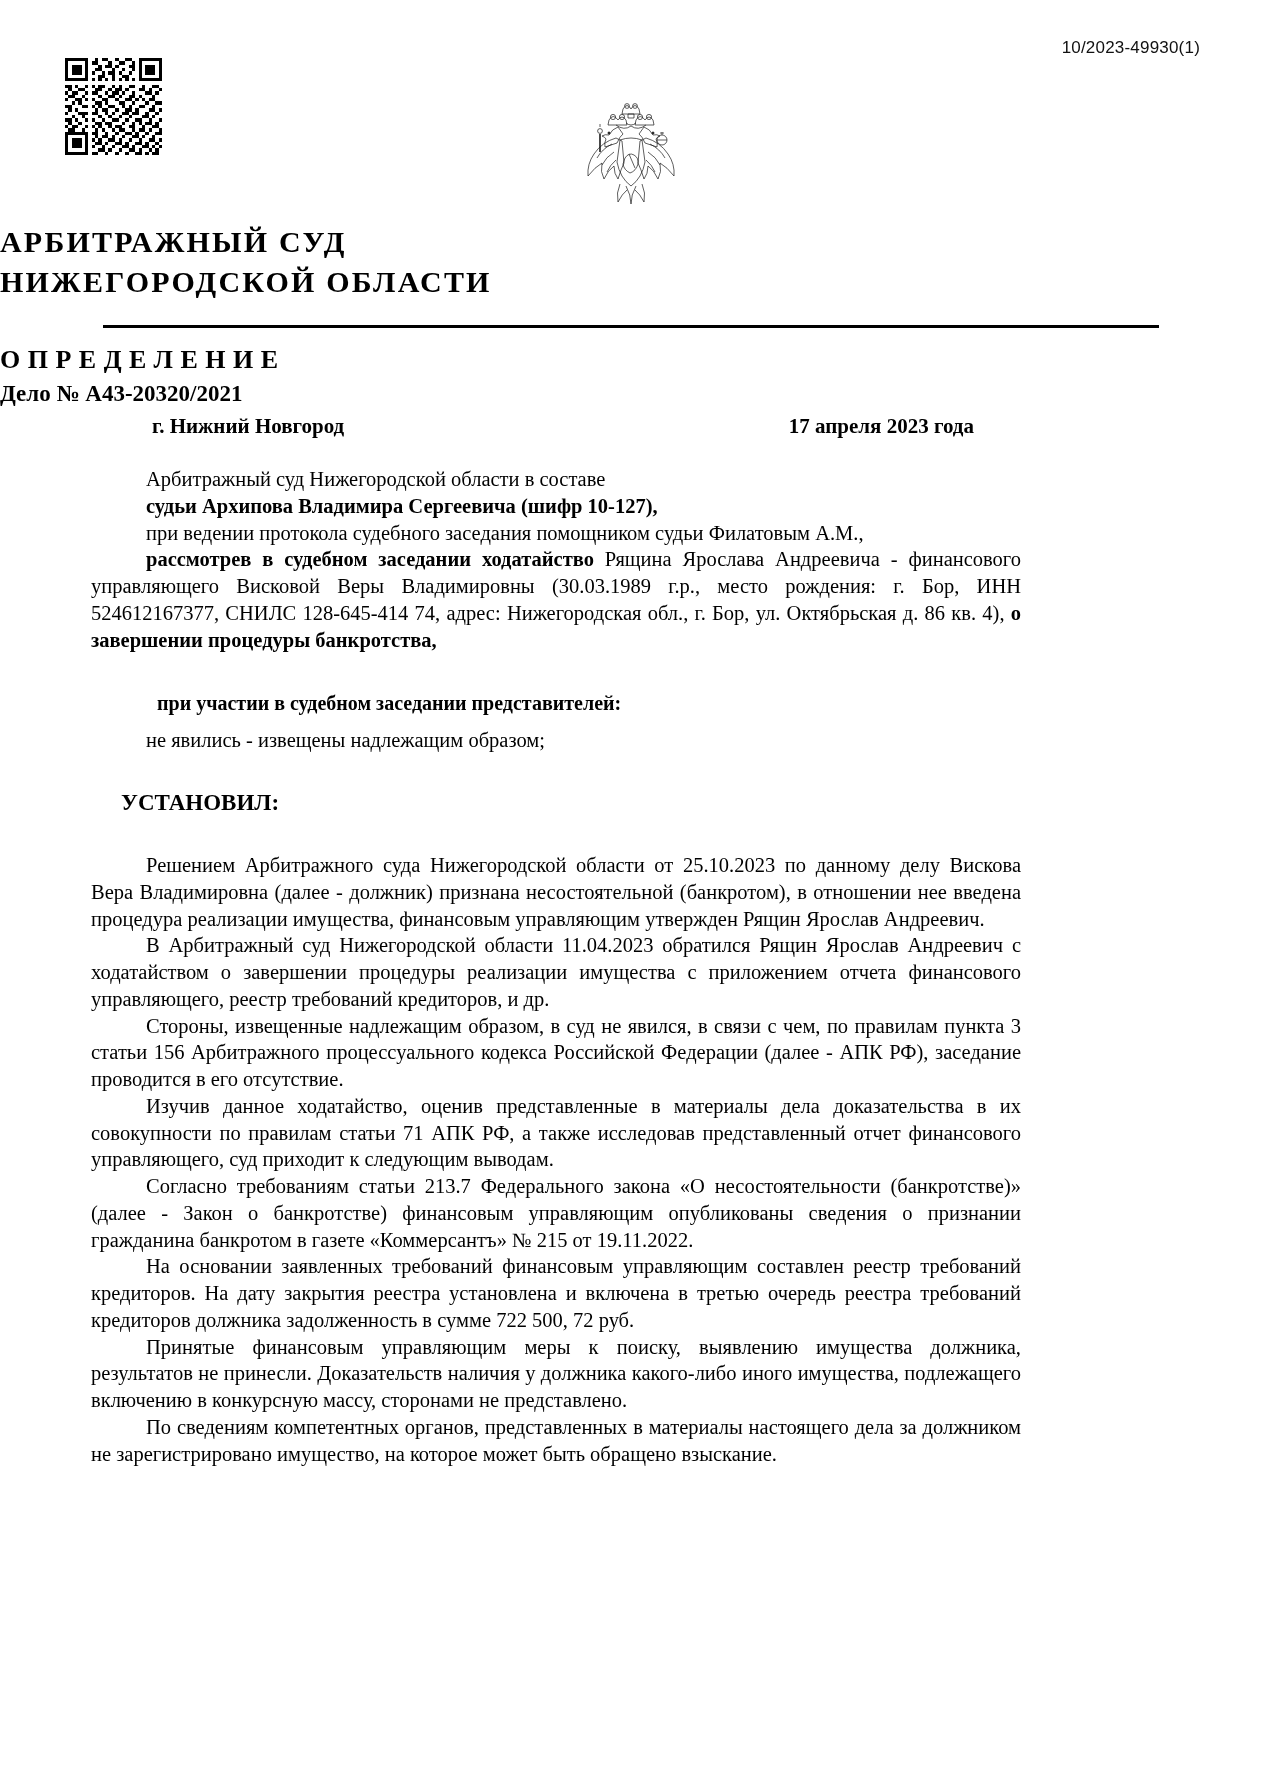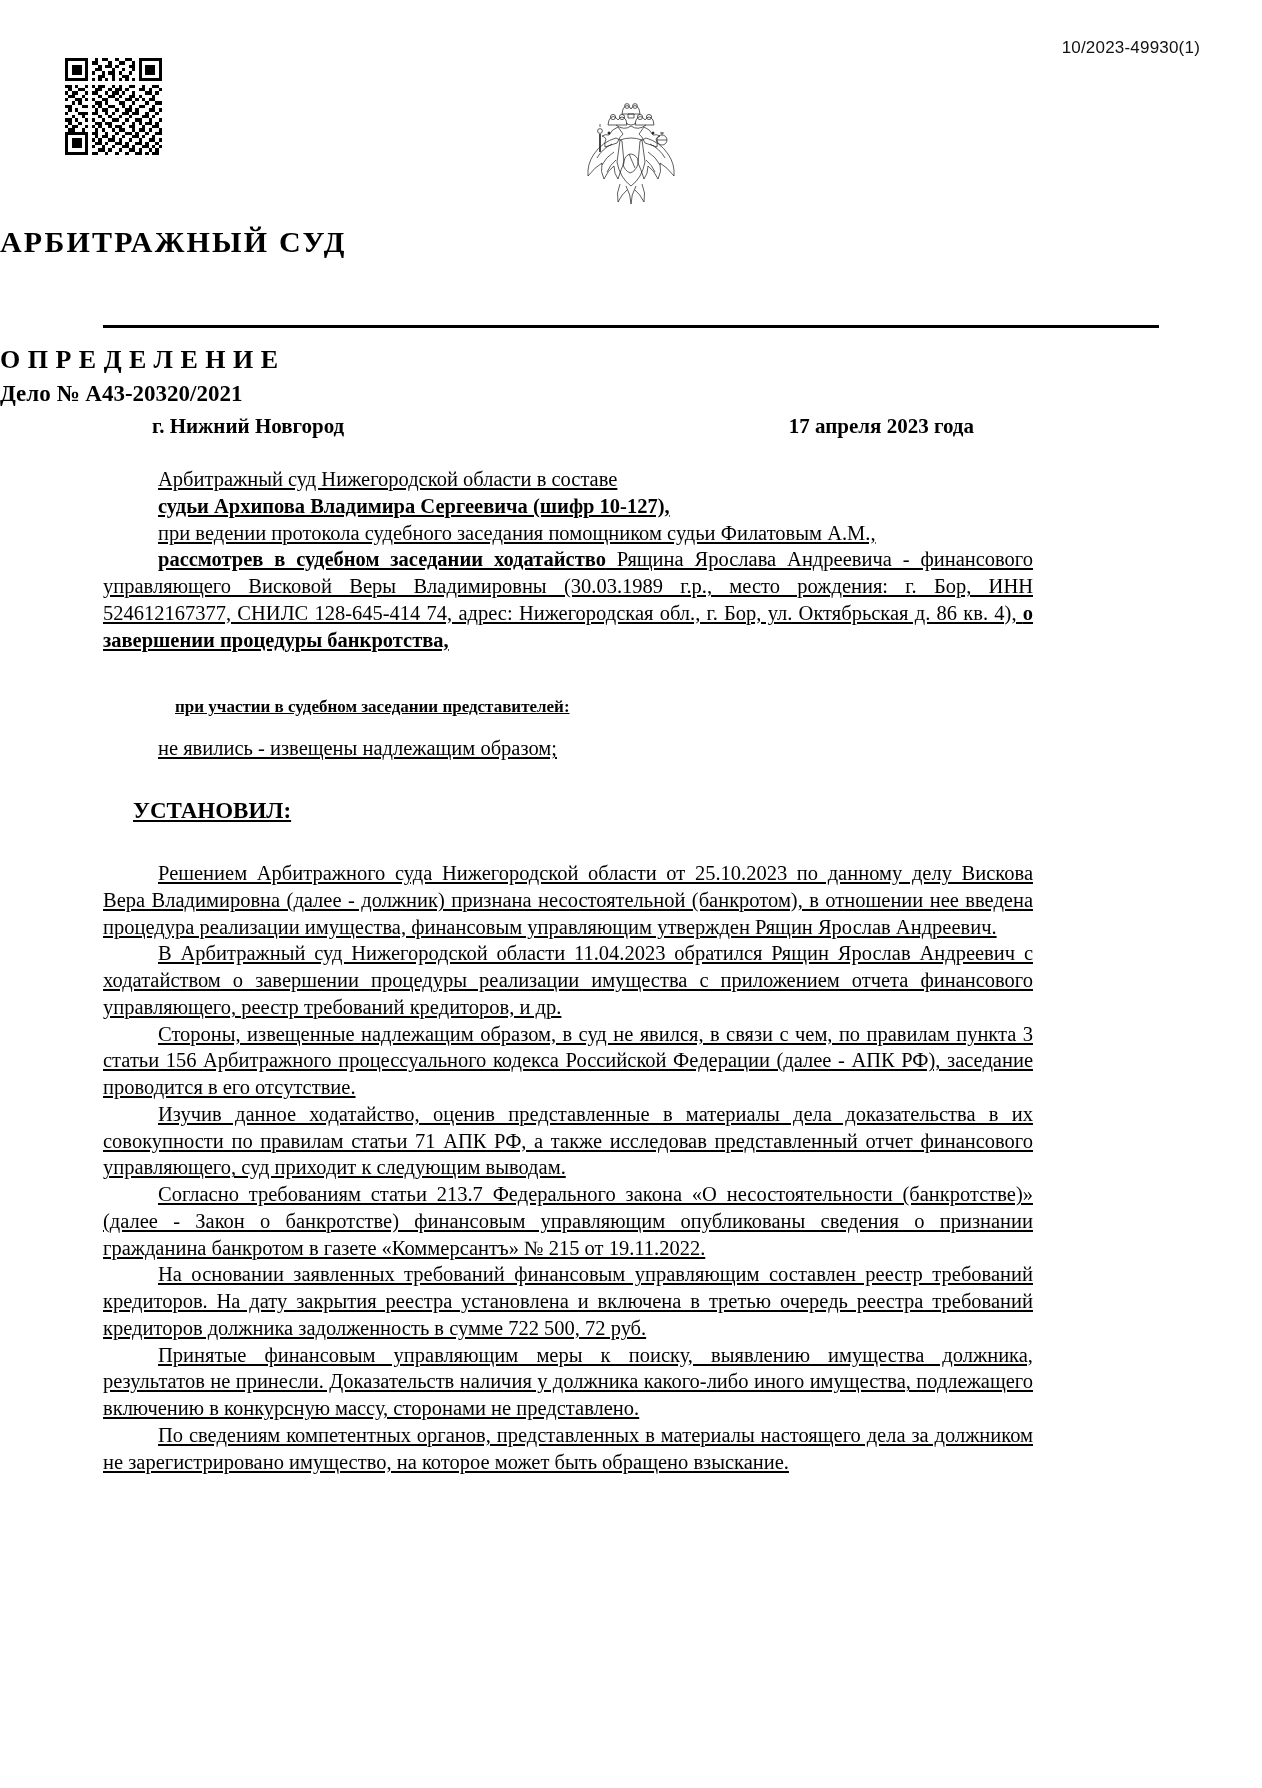--- a/index.html
+++ b/index.html
@@ -104,25 +104,24 @@
     display: flex;
     justify-content: space-between;
     font-size: 21px;
     font-weight: bold;
   }
 
   
   .body {
     position: absolute;
     top: 466px;
-    left: 103px;
+    left: 91px;
     width: 930px;
     font-size: 20.5px;
     line-height: 1.305;
-    text-decoration: underline;
   }
 
   .p {
     margin: 0;
     text-align: justify;
     text-justify: inter-word;
   }
   .p.ind { text-indent: 55px; }
   .p.noj { text-align: left; }
   .b { font-weight: bold; }
@@ -131,23 +130,23 @@
 
   .centered-head {
     text-align: left;
     font-size: 23px;
     font-weight: bold;
     margin: 0;
     padding-left: 30px;
   }
 
   .section-head {
-    font-size: 17px;
-    font-weight: bold;
-    margin: 17px;
+    font-size: 20px;
+    font-weight: bold;
+    margin: 11px;
     text-indent: 55px;
   }
 </style>
 </head>
 <body>
 
 <div class="page">
 
   <div class="doc-code">10/2023-49930(1)</div>
 
@@ -439,20 +438,21 @@
 
         <path d="M50 86 q5 9 5 18 q0 -9 5 -18" fill="none"></path>
         <path d="M44 84 q-4 9 -2 18 q4 -8 9 -12" fill="none"></path>
         <path d="M66 84 q4 9 2 18 q-4 -8 -9 -12" fill="none"></path>
       </g>
     </svg>
   </div>
 
   <div class="court-title">
     <span class="ln">АРБИТРАЖНЫЙ  СУД</span>
+    <span class="ln">НИЖЕГОРОДСКОЙ  ОБЛАСТИ</span>
   </div>
 
   <div class="rule"></div>
 
   <div class="det-head">
     <span class="det-title">ОПРЕДЕЛЕНИЕ</span>
     <span class="case-no">Дело № А43-20320/2021</span>
   </div>
 
   <div class="citydate">

